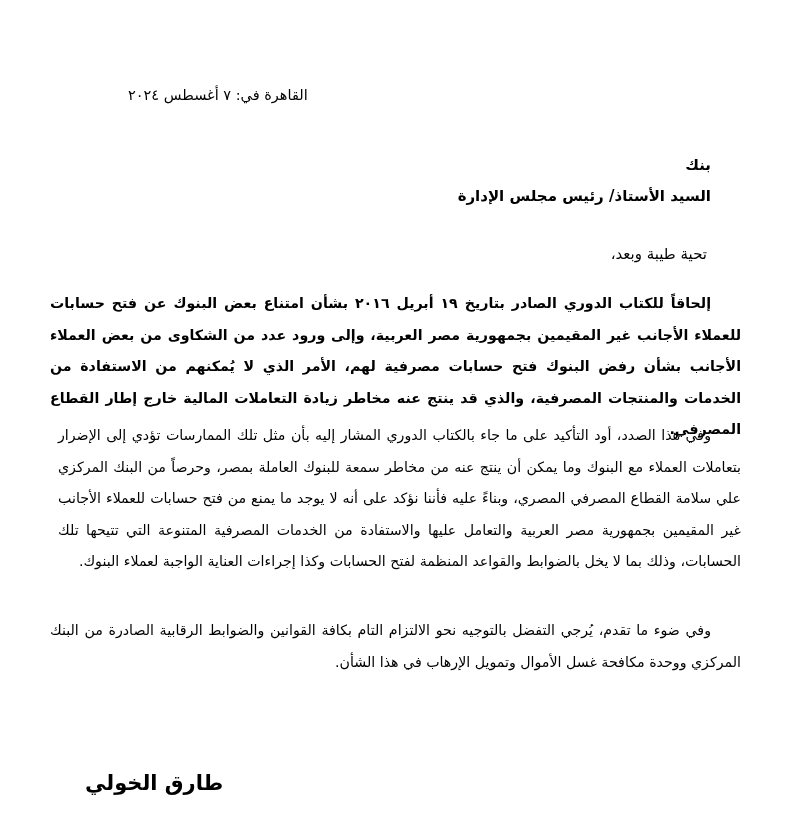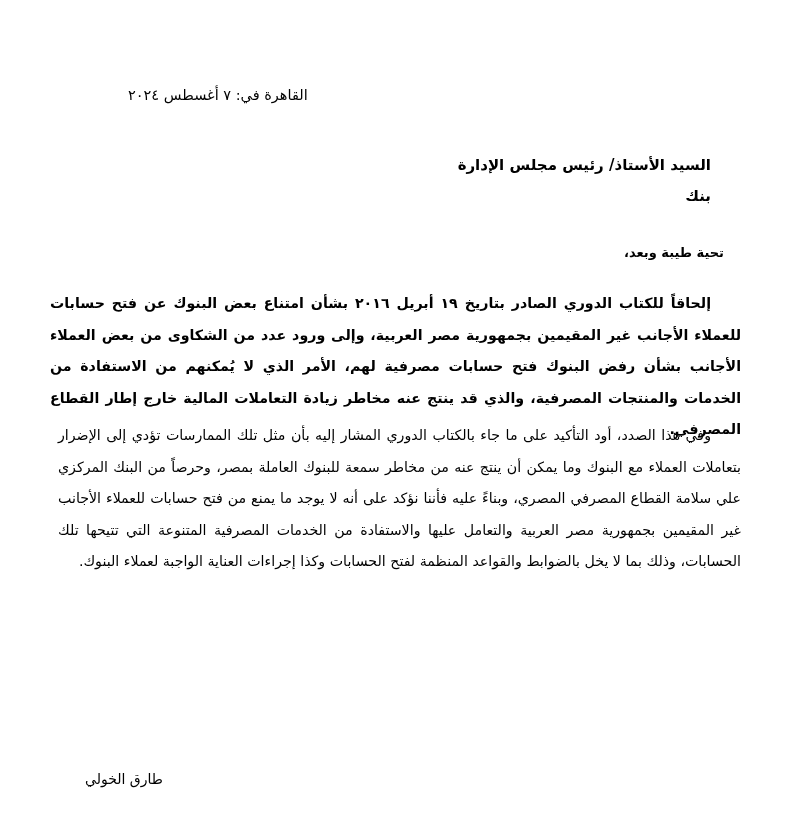--- a/index.html
+++ b/index.html
@@ -39,23 +39,23 @@
       right: 85px;
       font-weight: bold;
       font-size: 15px;
       line-height: 31px;
       text-align: right;
     }
     .addressee div { white-space: nowrap; }
     .greeting {
       position: absolute;
       top: 245px;
-      right: 72px;
-      font-weight: bold;
-      font-size: 13px;
+      right: 89px;
+      font-weight: normal;
+      font-size: 15px;
       white-space: nowrap;
     }
     .body-text {
       position: absolute;
       right: 55px;
       left: 50px;
       font-size: 14.2px;
       line-height: 31.5px;
       text-align: justify;
       text-align-last: right;
@@ -75,42 +75,45 @@
       right: 0;
       text-align: center;
       font-weight: bold;
       font-size: 14.5px;
       white-space: nowrap;
     }
     .signature {
       position: absolute;
       top: 771px;
       left: 85px;
-      font-weight: normal;
-      font-size: 14px;
+      font-weight: bold;
+      font-size: 21px;
       white-space: nowrap;
     }
   </style>
 </head>
 <body>
 
 <div class="page">
   <div class="date">القاهرة في: ٧ أغسطس ٢٠٢٤</div>
 
   <div class="addressee">
+    <div>بنك</div>
     <div>السيد الأستاذ/ رئيس مجلس الإدارة</div>
-    <div>بنك</div>
   </div>
 
   <div class="greeting">تحية طيبة وبعد،</div>
 
   <div class="body-text p1">
     <p>إلحاقاً للكتاب الدوري الصادر بتاريخ ١٩ أبريل ٢٠١٦ بشأن امتناع بعض البنوك عن فتح حسابات للعملاء الأجانب غير المقيمين بجمهورية مصر العربية، وإلى ورود عدد من الشكاوى من بعض العملاء الأجانب بشأن رفض البنوك فتح حسابات مصرفية لهم، الأمر الذي لا يُمكنهم من الاستفادة من الخدمات والمنتجات المصرفية، والذي قد ينتج عنه مخاطر زيادة التعاملات المالية خارج إطار القطاع المصرفي.</p>
   </div>
 
   <div class="body-text p2">
     <p>وفي هذا الصدد، أود التأكيد على ما جاء بالكتاب الدوري المشار إليه بأن مثل تلك الممارسات تؤدي إلى الإضرار بتعاملات العملاء مع البنوك وما يمكن أن ينتج عنه من مخاطر سمعة للبنوك العاملة بمصر، وحرصاً من البنك المركزي علي سلامة القطاع المصرفي المصري، وبناءً عليه فأننا نؤكد على أنه لا يوجد ما يمنع  من فتح حسابات للعملاء الأجانب غير المقيمين بجمهورية مصر العربية والتعامل عليها والاستفادة من الخدمات المصرفية المتنوعة التي تتيحها تلك الحسابات، وذلك بما لا يخل بالضوابط والقواعد المنظمة لفتح الحسابات وكذا إجراءات العناية الواجبة لعملاء البنوك.</p>
   </div>
 
+  <div class="body-text p3">
+    <p>وفي ضوء ما تقدم، يُرجي التفضل بالتوجيه نحو الالتزام التام بكافة القوانين والضوابط الرقابية الصادرة من البنك المركزي ووحدة مكافحة غسل الأموال وتمويل الإرهاب في هذا الشأن.</p>
+  </div>
 
 
   <div class="signature">طارق الخولي</div>
 </div>
 
 </body></html>

